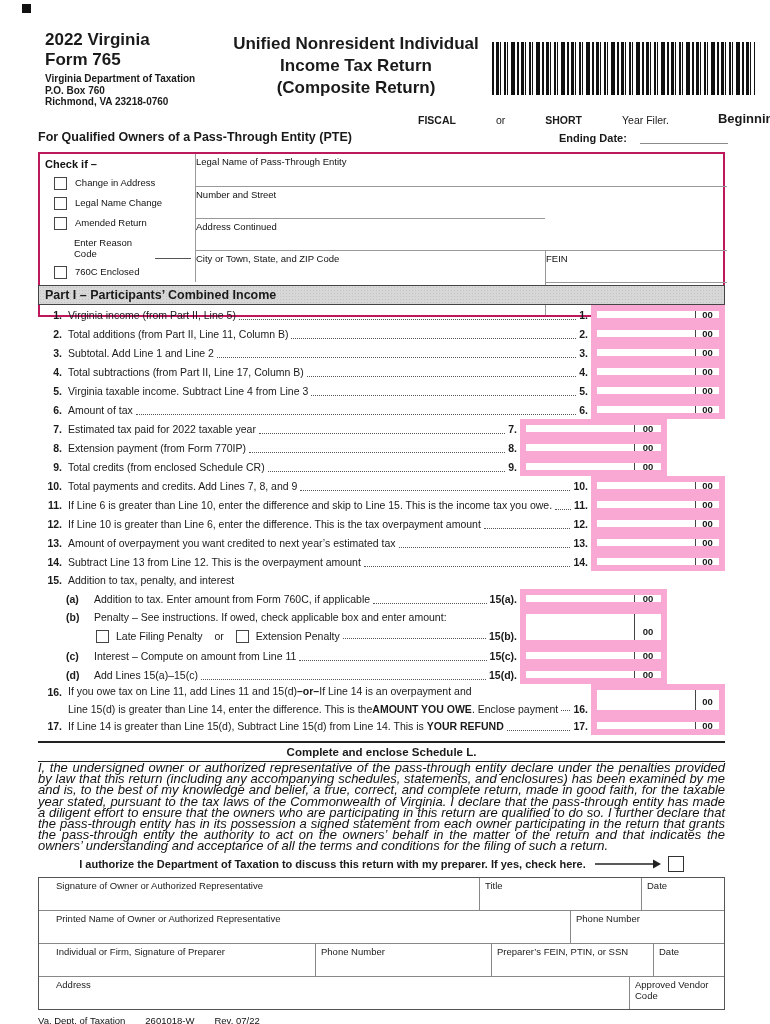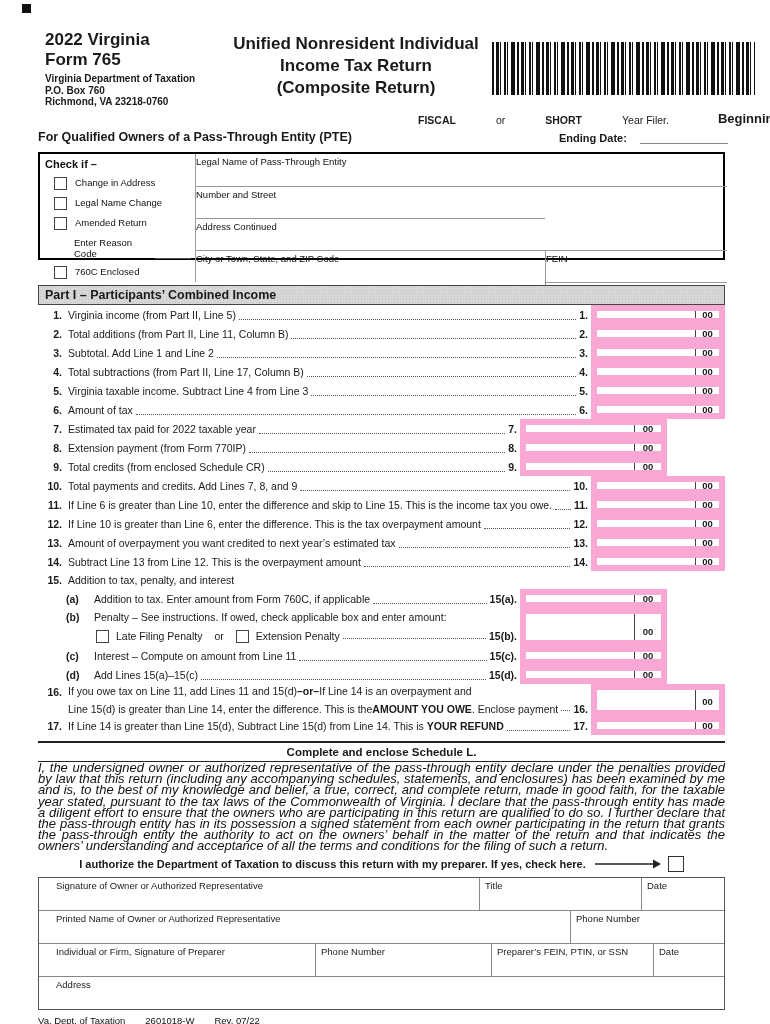--- a/index.html
+++ b/index.html
@@ -27,23 +27,23 @@
           font-size:10.5px;white-space:nowrap;gap:40px;}
   .fiscal b{font-size:10.5px;}
   .b-date{font-weight:bold;font-size:13px;margin-left:9px;}
   .dateline{flex:1;border-bottom:1.5px solid #333;margin-left:4px;height:1px;}
   .ending{position:absolute;left:559px;top:132px;right:42px;display:flex;align-items:flex-end;}
   .e-date{font-weight:bold;font-size:11px;white-space:nowrap;}
   .dateline2{width:88px;border-bottom:1.5px solid #8a8a8a;margin-left:auto;height:1px;}
   .subtitle{position:absolute;left:38px;top:130px;font-size:12.5px;font-weight:bold;}
 
   
-  .entity{position:absolute;left:38px;top:152px;width:687px;height:108px;display:grid;
+  .entity{position:absolute;left:38px;top:152px;width:687px;height:165px;display:grid;
           grid-template-columns:155px 350px 182px;grid-template-rows:32px 32px 32px 32px;
-          border:2px solid #000000;box-sizing:border-box;}
+          border:2px solid #be185d;box-sizing:border-box;}
   .ecell{font-size:9.5px;color:#111;padding:2px 0;box-sizing:border-box;overflow:hidden;}
   .bl{border-left:1px solid #999;} .bt{border-top:1px solid #999;}
   .checkif{grid-row:1/5;grid-column:1;padding:3px 4px;}
   .cif-title{font-size:11px;font-weight:bold;margin:1px 0 3px 1px;}
   .cif-row{display:flex;align-items:flex-start;margin-top:7px;font-size:9.5px;padding-left:10px;}
   .cb{display:inline-block;width:11px;height:11px;border:1.5px solid #444;background:#fff;
       margin-right:8px;flex-shrink:0;box-sizing:content-box;}
   .reason{padding-left:30px;margin-top:7px;font-size:9.5px;display:flex;align-items:flex-end;}
   .reason-line{width:40px;border-bottom:1px solid #555;margin-left:5px;height:1px;}
 
@@ -435,20 +435,21 @@
         <div class="sigcell fgrow"><span>Phone Number</span></div>
       </div>
       <div class="sigrow">
         <div class="sigcell" style="width:252px;"><span>Individual or Firm, Signature of Preparer</span></div>
         <div class="sigcell" style="width:164px;"><span>Phone Number</span></div>
         <div class="sigcell" style="width:150px;"><span>Preparer’s FEIN, PTIN, or SSN</span></div>
         <div class="sigcell fgrow"><span>Date</span></div>
       </div>
       <div class="sigrow">
         <div class="sigcell" style="width:566px;"><span>Address</span></div>
+        <div class="sigcell fgrow"><span>Approved Vendor Code</span></div>
       </div>
     </div>
 
     <div class="footer">
       <span>Va. Dept. of Taxation</span>
       <span>2601018-W</span>
       <span>Rev. 07/22</span>
     </div>
   </div>
 </div>

